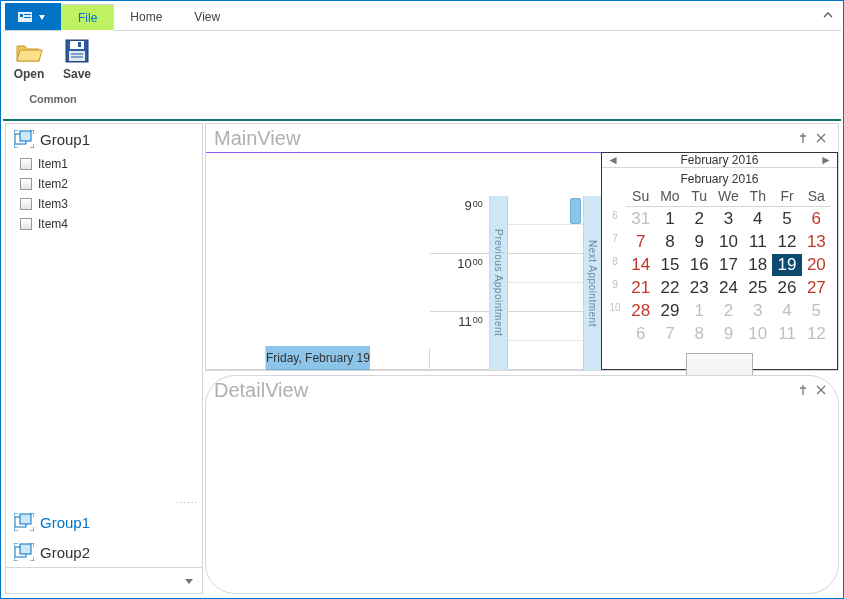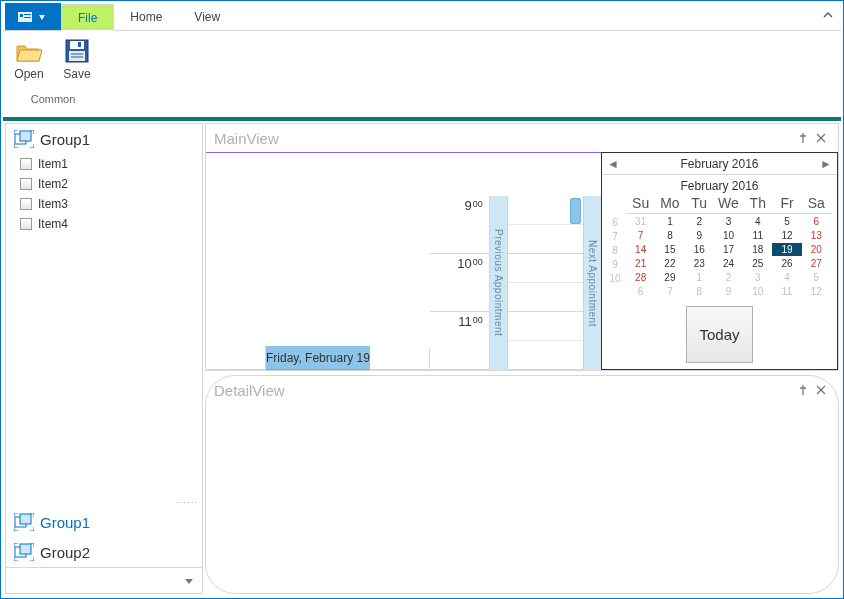--- a/index.html
+++ b/index.html
@@ -15,41 +15,41 @@
   .titlebar .win-btn { width: 28px; height: 22px; display:flex; align-items:center; justify-content:center; color:#555; }
   .titlebar svg { display:block; }
 
   .ribbon-tabs { height: 28px; display: flex; align-items: flex-end; border-bottom: 1px solid #d6d6d6; position: relative; }
   .ribbon-menu-btn { width: 56px; height: 27px; background: #0173c7; display:flex; align-items:center; justify-content:center; margin-left: 2px; }
   .ribbon-menu-btn svg { display:block;}
   .ribbon-tab { padding: 0 16px; height: 27px; display:flex; align-items:center; font-size: 12px; color: #444; cursor: default; }
   .ribbon-tab.active { border: 1px solid #d6d6d6; border-bottom: 1px solid #fff; color: #0173c7; background:#bef264; position: relative; top:1px; }
   .ribbon-collapse { position:absolute; right:8px; top:6px; color:#555; font-size:12px; }
 
-  .ribbon-body { height: 90px; border-bottom: 4px solid #0f766e; display: flex; }
+  .ribbon-body { height: 90px; border-bottom: 2px solid #0f766e; display: flex; font-weight: bold; }
   .ribbon-group { display: flex; flex-direction: column; align-items:center; padding: 4px 6px 0 6px; }
   .ribbon-group-items { display:flex; gap: 8px; }
   .ribbon-item { display:flex; flex-direction:column; align-items:center; font-size:12px; color:#444; width:40px; }
   .ribbon-item .icon-slot { width:32px; height:32px; display:flex; align-items:center; justify-content:center; }
   .ribbon-group-label { font-size: 11px; color:#666; margin-top: 12px; }
 
   .content-row { flex:1; display:flex; min-height:0; padding: 2px; gap: 2px; }
   .sidebar { width: 198px; border: 1px solid #d6d6d6; display:flex; flex-direction:column; position: relative; }
   .nav-group-header { display:flex; align-items:center; gap:6px; padding: 6px 8px; font-size: 15px; color:#333; }
   .nav-group-header.accent { color:#0173c7; }
   .nav-group-icon { width:20px; height:18px; position:relative; flex-shrink:0; }
   .nav-item-row { display:flex; align-items:center; gap:6px; padding: 3px 8px 3px 14px; font-size: 12px; color:#333; }
   .nav-item-icon { width:12px; height:12px; border:1px solid #999; background:linear-gradient(#fff,#e6e6e6); }
   .nav-spacer { flex:1; }
   .nav-split-dots { text-align:right; padding-right:4px; color:#999; font-size:8px; letter-spacing:1px; }
   .nav-bottom-bar { height: 26px; border-top: 1px solid #d6d6d6; display:flex; align-items:center; justify-content:flex-end; padding-right:8px; color:#777; }
 
   .main-column { flex:1; display:flex; flex-direction:column; gap: 4px; min-width:0; }
   .panel { border: 1px solid #d6d6d6; background:#fff; display:flex; flex-direction:column; }
-  .panel-header { height: 28px; display:flex; align-items:center; padding: 0 8px; font-size:15px; color:#b0b0b0; }
+  .panel-header { height: 28px; display:flex; align-items:center; padding: 0 8px; font-size:20px; color:#b0b0b0; }
   .panel-header .spacer { flex:1; }
   .panel-header .hdr-btn { width:18px; height:18px; display:flex; align-items:center; justify-content:center; color:#777; }
 
   .main-panel { height: 248px; }
   .detail-panel { flex:1;border-radius:30px; }
 
   .scheduler-area { flex:1; display:flex; min-height:0; }
   .scheduler { flex:1; display:flex; flex-direction:row; border-top:1px solid #8b5cf6; min-width:0; position:relative;align-items:flex-end; }
   .sched-header-row { display:flex; height:24px; }
   .sched-time-col-hdr { width:60px; border-right:1px solid #d6d6d6; border-bottom:1px solid #d6d6d6; }
@@ -72,21 +72,21 @@
   .sched-appt { position:absolute; left:80px; right:20px; top:2px; height:26px; background:#8cc5e9; border:1px solid #6bb0db; border-radius:2px; }
 
   .calendar-panel { width:237px; border:1px solid #333; border-left:1px solid #333; display:flex; flex-direction:column; font-size:12px; }
   .cal-nav { height:24px; display:flex; align-items:center; border-bottom:1px solid #d6d6d6; }
   .cal-nav .arrow { width:22px; text-align:center; color:#777; }
   .cal-nav .label { flex:1; text-align:center; color:#333; font-size:12px; }
   .cal-month-label { text-align:center; padding:4px 0 2px 0; font-size:12px; color:#333;}
   .cal-grid { display:grid; grid-template-columns: 22px repeat(7, 1fr); padding: 0 6px 4px 2px; row-gap:1px; }
   .cal-dow { text-align:center; color:#555; font-size:14px; padding-bottom:2px; border-bottom:1px solid #d6d6d6;}
   .cal-wk { color:#bfbfbf; font-size:10px; text-align:center; padding-top:2px; }
-  .cal-day { text-align:center; font-size:10px; padding:1px 0; color:#333; }
+  .cal-day { text-align:center; font-size:17px; padding:1px 0; color:#333; }
   .cal-day.other { color:#bfbfbf; }
   .cal-day.weekend { color:#c0392b; }
   .cal-day.selected { background:#0c4a6e; color:#fff; }
   .cal-today-row { display:flex; justify-content:center; padding:4px 0 6px 0; }
   .cal-today-btn { border:1px solid #b0b0b0; background:linear-gradient(#f8f8f8,#e8e8e8); padding:19px 12px; font-size:15px; color:#333; }
 
   .group-icon-svg { width:100%; height:100%; }
 </style>
 </head>
 <body>

